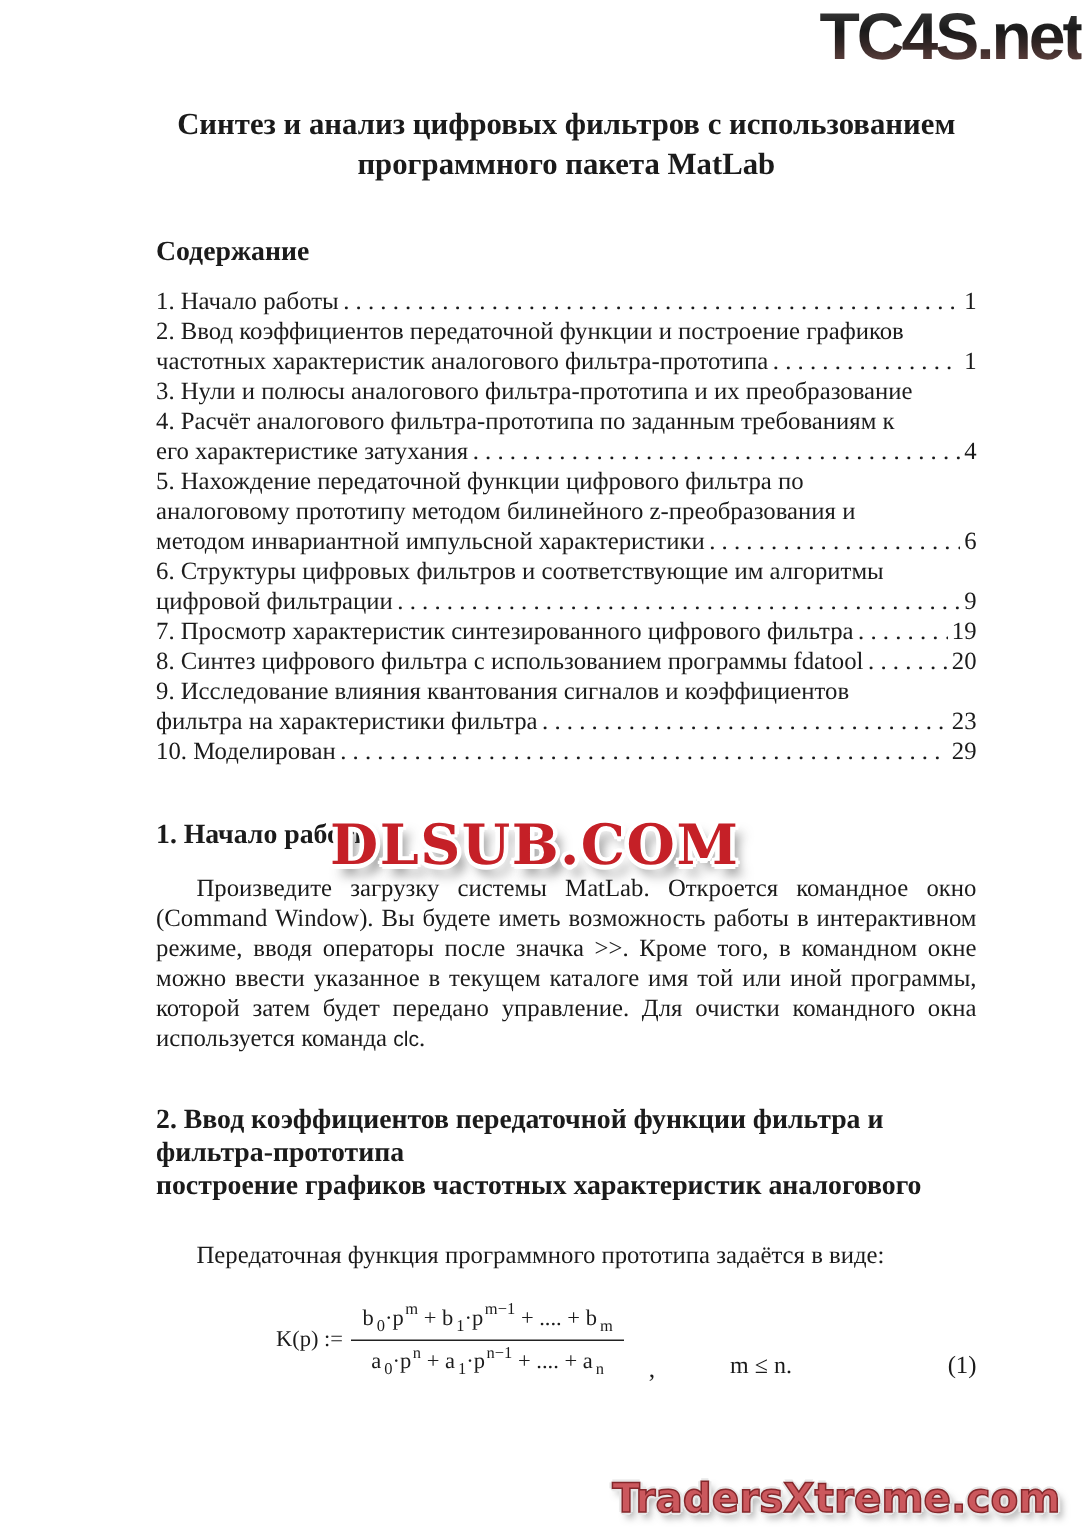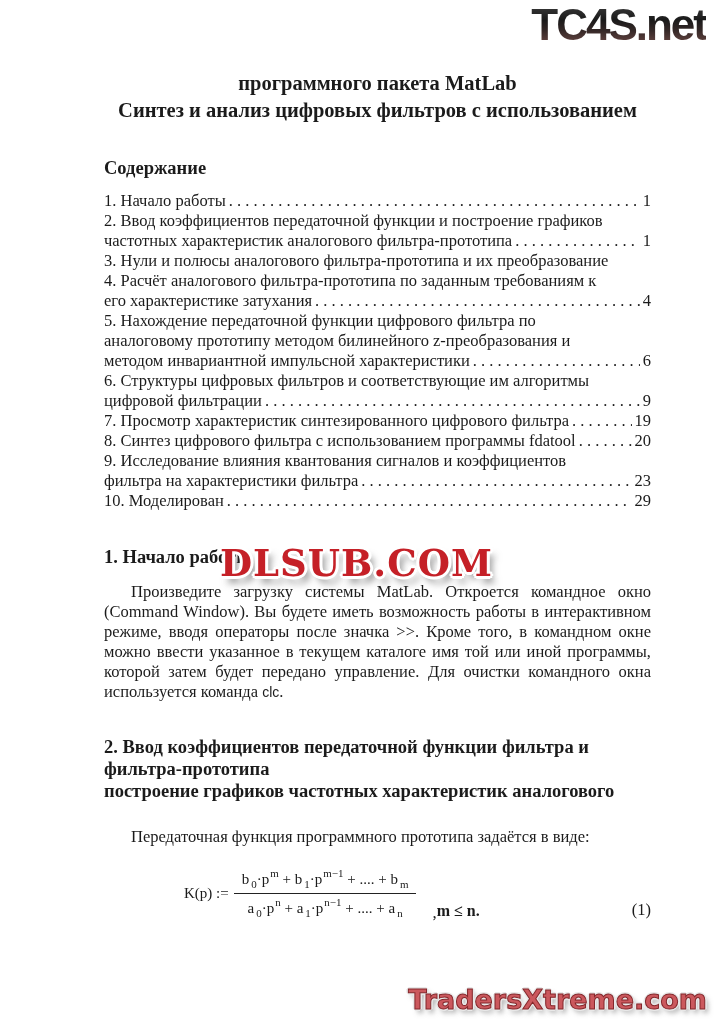--- a/index.html
+++ b/index.html
@@ -16,21 +16,21 @@
     position: absolute;
     left: 104px;
     top: 0;
     width: 547px;
   }
 
   
   .tc4s {
     position: absolute;
     top: 0px;
-    right: 18px;
+    right: 3px;
     font-family: "Liberation Sans", sans-serif;
     font-weight: bold;
     font-size: 44px;
     letter-spacing: -2px;
     color: #2e2a29;
     line-height: 50px;
   }
   @supports ((-webkit-background-clip: text) or (background-clip: text)) {
     .tc4s {
       background: linear-gradient(180deg, #454545 0%, #1a1a1a 40%, #332726 60%, #6e4a46 92%, #7b5450 100%);
@@ -116,21 +116,21 @@
     white-space: nowrap;
     padding: 2px 8px;
     line-height: 20px;
   }
   .frac .num { border-bottom: 1px solid #222; padding-bottom: 4px; }
   .frac .den { padding-top: 4px; }
   sub, sup { font-size: 11px; line-height: 0; }
   sub { vertical-align: -4px; margin-left: 2px; }
   sup { vertical-align: 7px; margin-left: 1px; }
   .f-comma { align-self: flex-end; margin-left: 16px; font-size: 17px; line-height: 14px; }
-  .f-cond { align-self: flex-end; font-size: 16px; line-height: 18px; font-weight: bold; }
+  .f-cond { align-self: flex-end; margin-left: 50px; font-size: 16px; line-height: 18px; }
   .f-num { align-self: flex-end; margin-left: auto; font-size: 16.5px; line-height: 20px; }
 
   
   .dlsub {
     position: absolute;
     left: 220px;
     top: 493px;
     font-family: "DejaVu Serif", serif;
     font-weight: bold;
     font-size: 37px;
@@ -164,22 +164,22 @@
 </head>
 <body>
 
 <div class="page">
 
   <div class="tc4s">TC4S.net</div>
 
   <div class="content">
 
     <div class="doc-title">
+      <div>Синтез и анализ цифровых фильтров с использованием</div>
       <div>программного пакета MatLab</div>
-      <div>Синтез и анализ цифровых фильтров с использованием</div>
     </div>
 
     <div class="toc-heading">Содержание</div>
 
     <div class="toc">
       <div class="toc-row">
         <span>1. Начало работы</span>
         <span class="toc-leader"></span>
         <span class="toc-page">1</span>
       </div>

